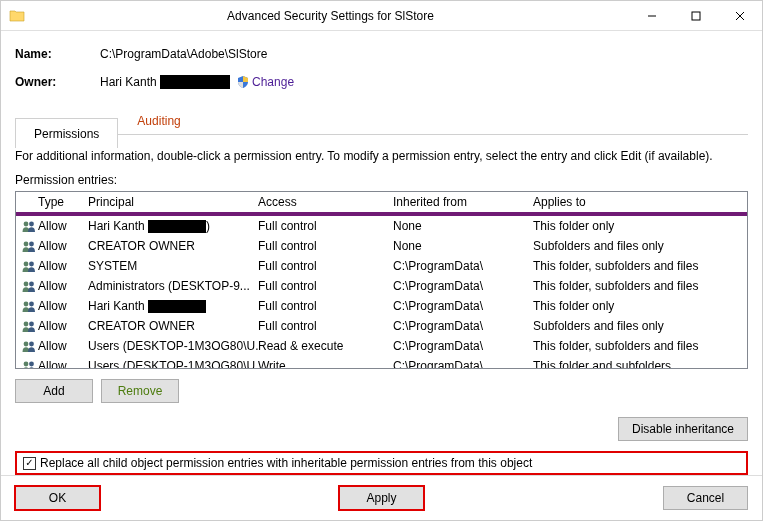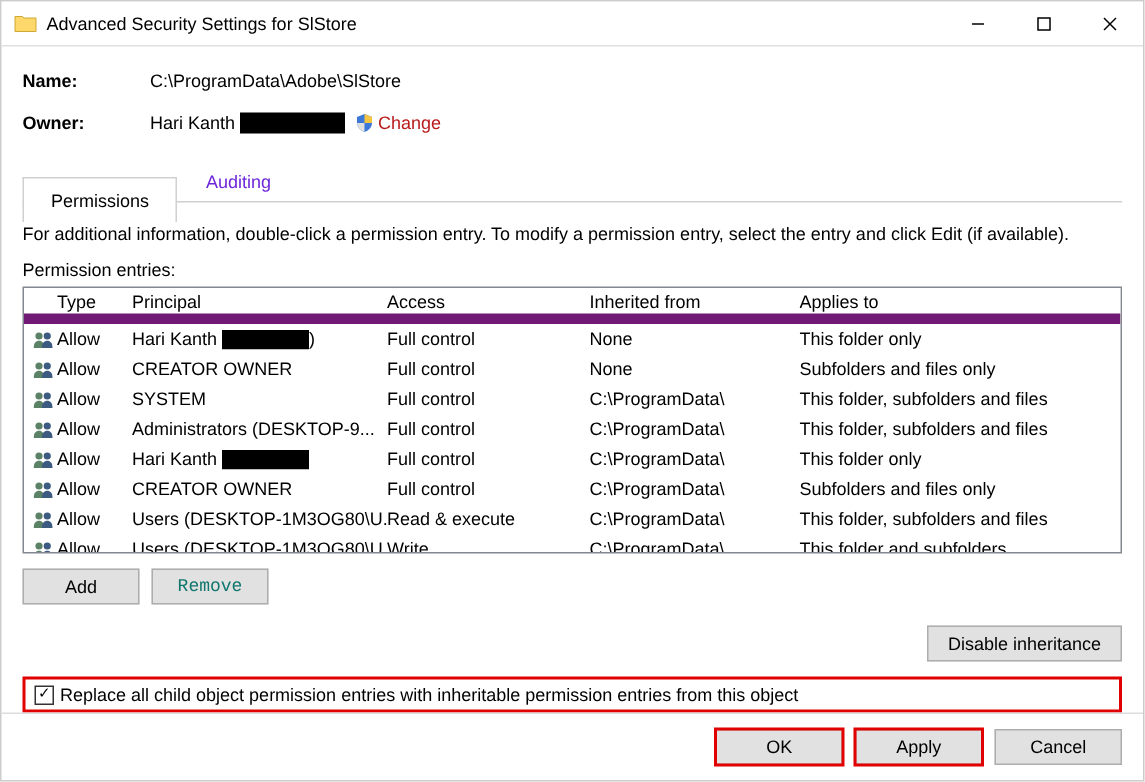--- a/index.html
+++ b/index.html
@@ -24,21 +24,21 @@
     border-bottom: 1px solid #e0e0e0;
     background: #fff;
   }
   .titlebar .folder-icon {
     width: 16px; height: 16px;
     display: inline-flex;
     align-items: center;
     justify-content: center;
     margin-right: 6px;
   }
-  .title-text { flex: 1; font-size: 12px; }
+  .title-text { flex: 1; font-size: 12px; text-align: center; }
   .win-controls { display: flex; height: 100%; }
   .win-btn {
     width: 44px;
     height: 100%;
     display: flex;
     align-items: center;
     justify-content: center;
     font-size: 10px;
     cursor: default;
   }
@@ -57,37 +57,37 @@
     width: 70px;
     height: 14px;
   }
   .shield-icon {
     display: inline-flex;
     width: 14px; height: 14px;
     margin: 0 2px 0 6px;
     vertical-align: middle;
   }
   .link {
-    color: #b91c1c;
+    color: #4c1d95;
     cursor: pointer;
     display: inline;
   }
   .tabs {
     display: flex;
     border-bottom: 1px solid #d0d0d0;
     height: 30px;
     margin-top: 4px;
   }
   .tab {
     padding: 6px 18px;
     border: 1px solid transparent;
     border-bottom: none;
     cursor: default;
     font-size: 12px;
-    color: #6d28d9;
+    color: #c2410c;
     height: 30px;
     display: flex;
     align-items: center;
   }
   .tab.active {
     border-color: #d0d0d0;
     background: #fff;
     position: relative;
     top: 13px;
     color: #000;
@@ -98,21 +98,21 @@
     border: 1px solid #828790;
     height: 178px;
     position: relative;
     display: flex;
     flex-direction: column;
     overflow: hidden;
   }
   .grid-header {
     display: flex;
     background: #fff;
-    border-bottom: 7px solid #701a75;
+    border-bottom: 4px solid #701a75;
     height: 24px;
     align-items: center;
     font-weight: 400;
     padding-left: 22px;
     flex-shrink: 0;
   }
   .grid-body {
     overflow-y: scroll;
     flex: 1;
   }
@@ -146,21 +146,21 @@
     height: 24px;
     border: 1px solid #adadad;
     background: #e1e1e1;
     display: inline-flex;
     align-items: center;
     justify-content: center;
     font-size: 12px;
     cursor: default;
     padding: 1px 10px;
   }
-  .btn.disabled { color: #0f766e; font-family: Liberation Mono, monospace; }
+  .btn.disabled { color: #4d7c0f; }
   .disable-inh-row { margin-top: 14px; text-align: right; }
   .checkbox-row {
     margin-top: 10px;
     border: 2px solid #e00000;
     padding: 3px 6px;
     display: inline-flex;
     align-items: center;
     gap: 4px;
   }
   .checkbox-box {
@@ -169,21 +169,21 @@
     display: inline-flex;
     align-items: center;
     justify-content: center;
     font-size: 10px;
     line-height: 10px;
   }
   .footer {
     border-top: 1px solid #ddd;
     padding: 10px 14px;
     display: flex;
-    justify-content: flex-end;
+    justify-content: space-between;
     gap: 8px;
   }
   .footer .btn { min-width: 85px; background: #e1e1e1; }
   .btn.hi { outline: 2px solid #e00000; outline-offset: -1px; }
 </style>
 </head>
 <body>
 
 <div class="titlebar">
   <span class="folder-icon">

